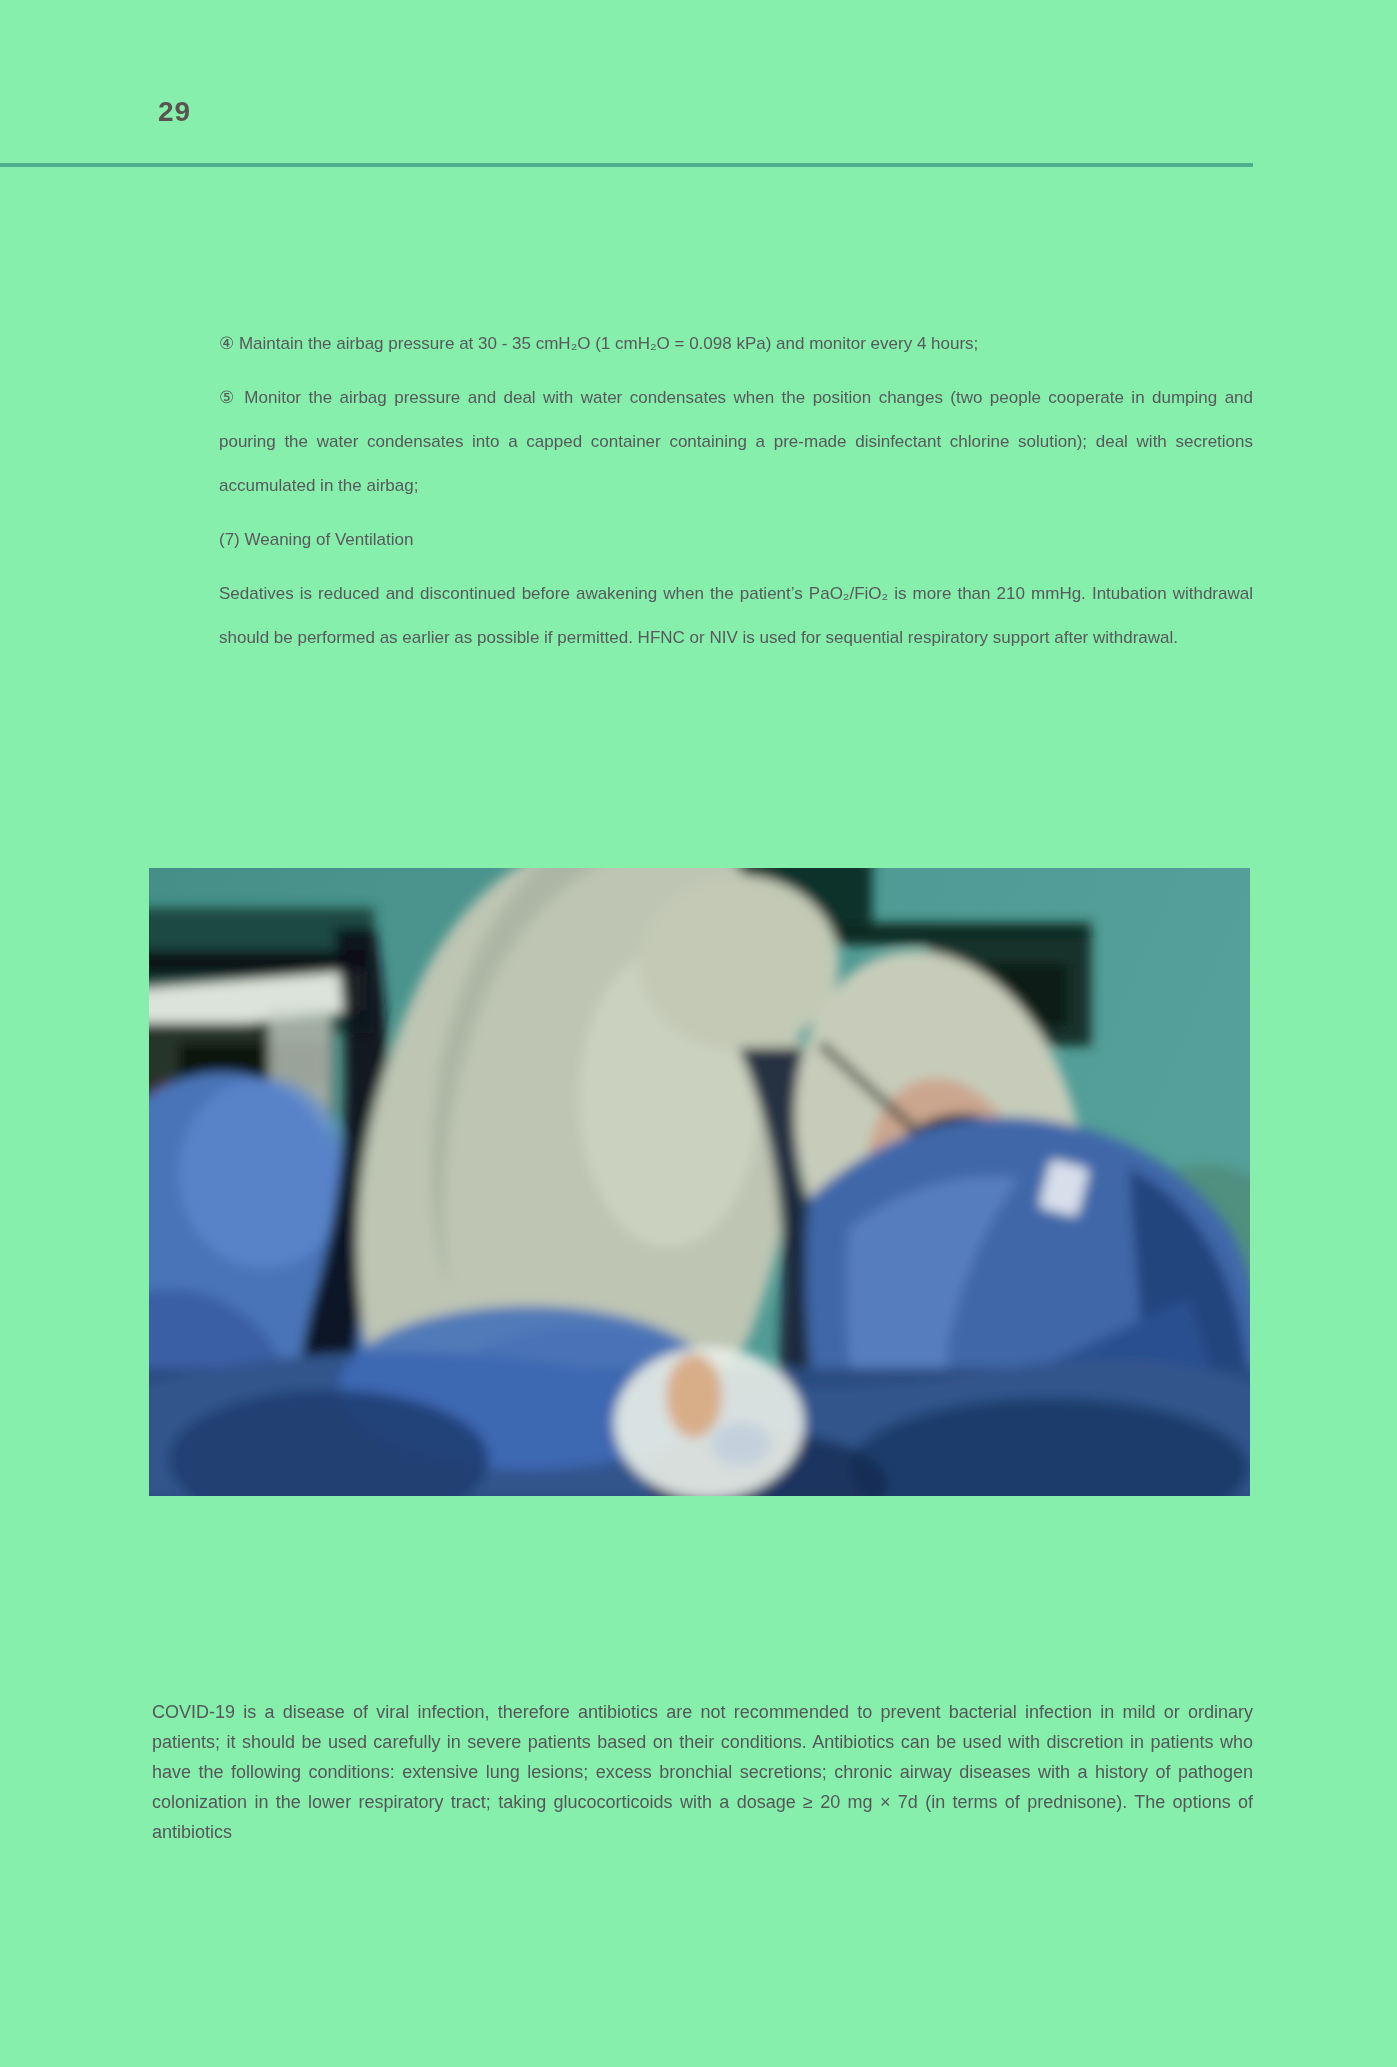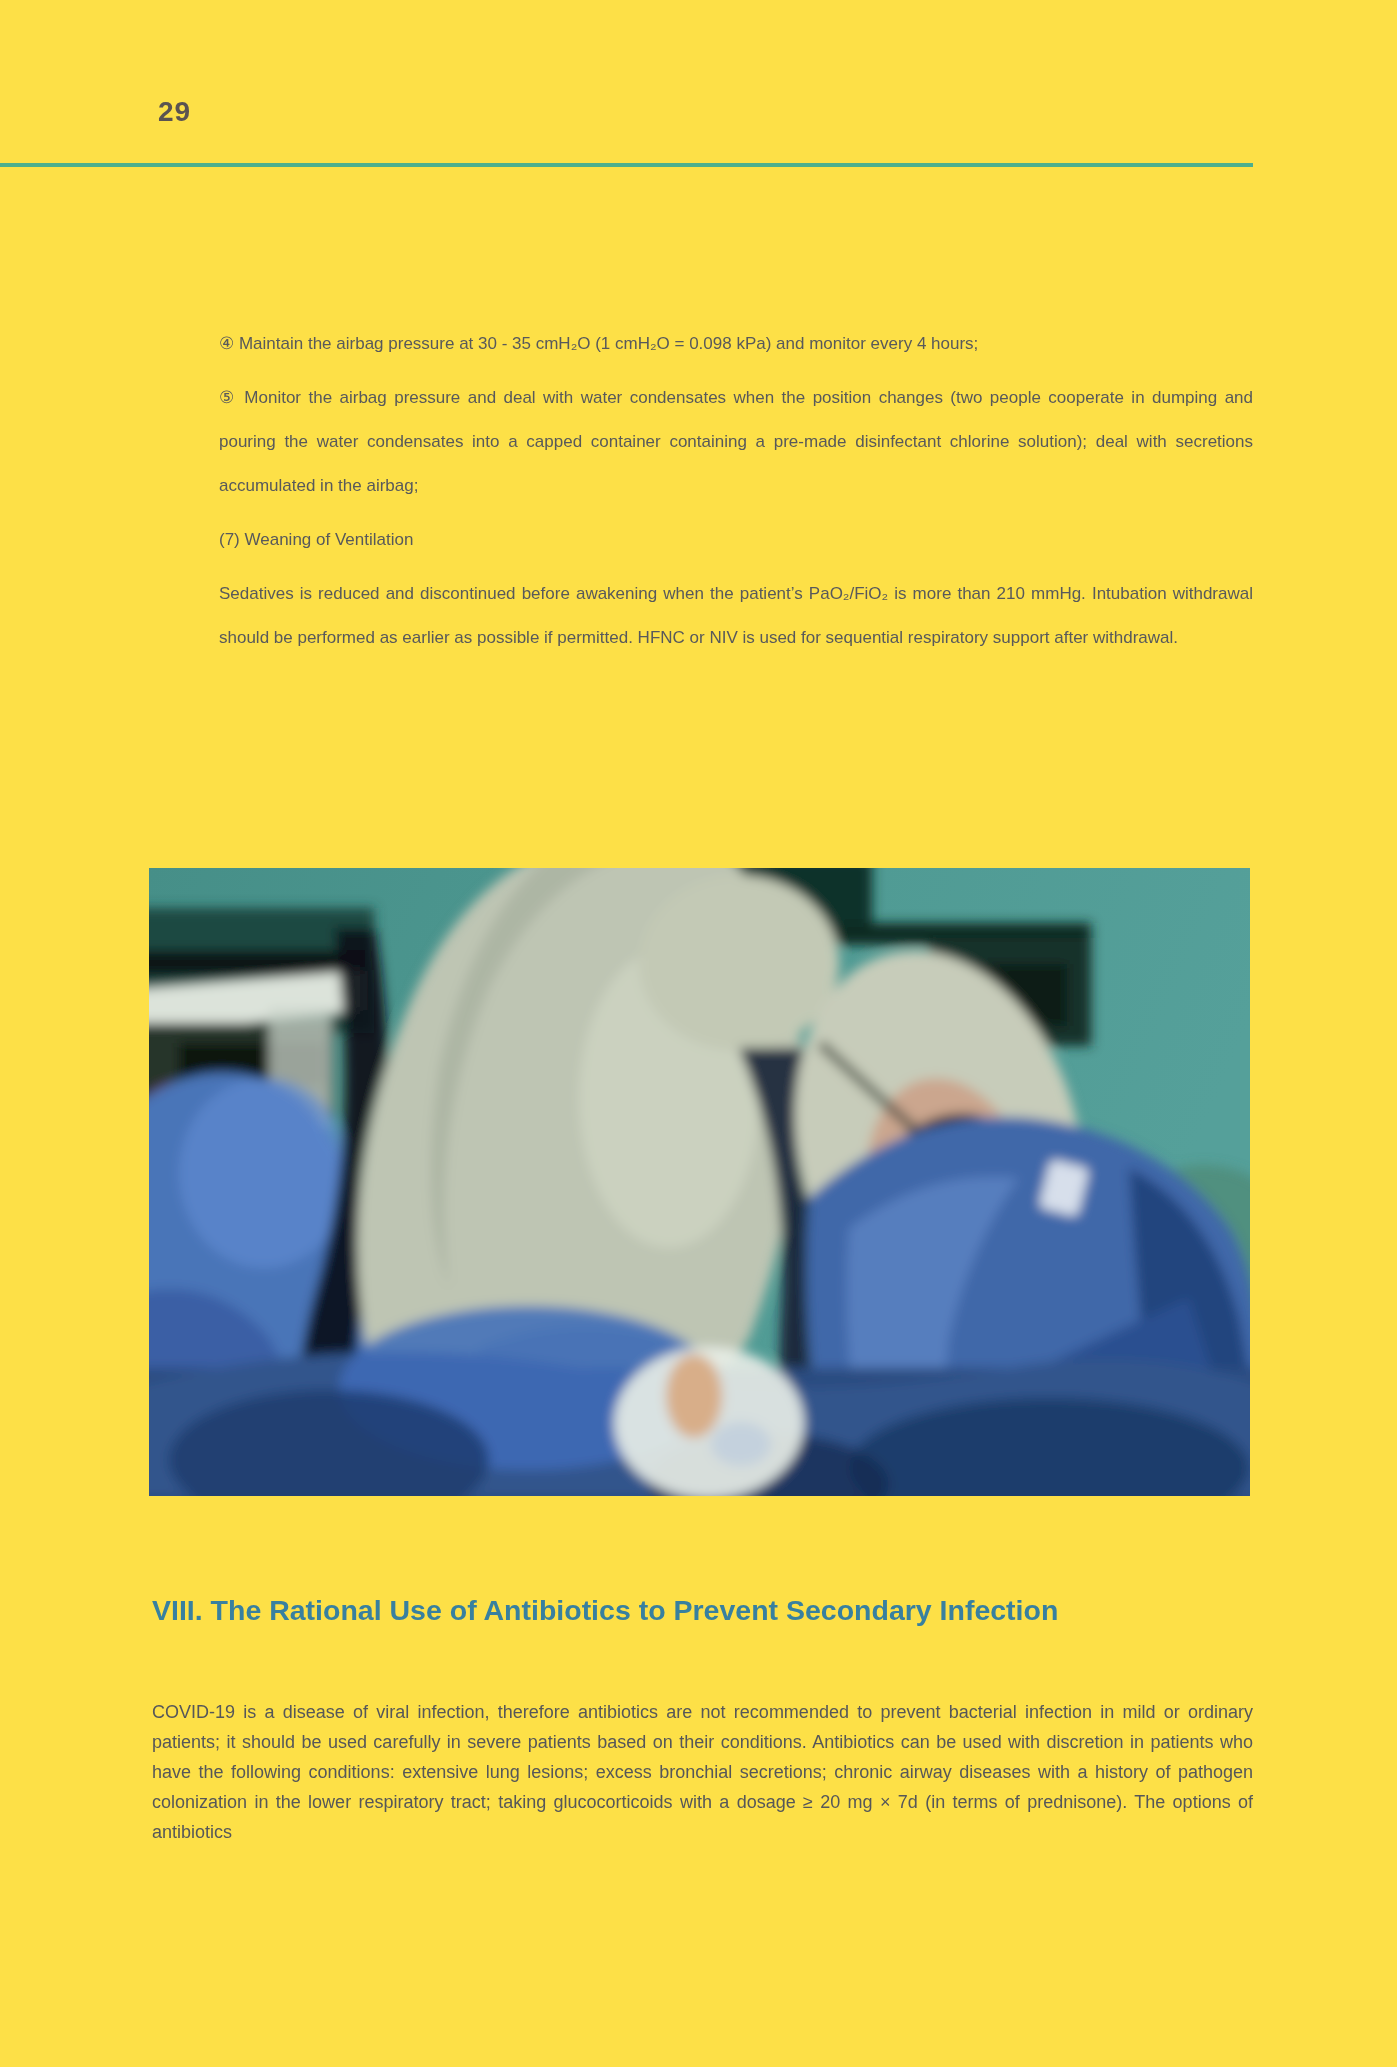--- a/index.html
+++ b/index.html
@@ -1,17 +1,17 @@
 <!DOCTYPE html>
 <html><head>
 <meta charset="utf-8">
 <style>
   html,body { margin:0; padding:0; background:#ffffff; }
   .page {
-    position:relative; width:1397px; height:2067px; background:#fde047;
+    position:relative; width:1397px; height:2067px; background:#86efac;
     font-family:"Liberation Sans", sans-serif; overflow:hidden;
   }
   .header { position:absolute; top:96px; left:158px; width:1095px; height:36px; }
   .page-num {
     position:absolute; left:0; top:0; font-size:28px; font-weight:700;
     color:#5b5351; letter-spacing:1px;
   }
   .book-title {
     position:absolute; right:0; top:6px; font-size:22px; font-weight:700;
     color:#6e6f71;
@@ -126,17 +126,16 @@
         <ellipse cx="900" cy="600" rx="200" ry="70" fill="#1c3864" opacity="0.8"></ellipse>
         <ellipse cx="620" cy="616" rx="120" ry="50" fill="#16294d" opacity="0.7"></ellipse>
 
         <ellipse cx="560" cy="555" rx="95" ry="76" fill="#e7ede6" opacity="0.92"></ellipse>
         <ellipse cx="545" cy="528" rx="28" ry="42" fill="#d8ae89"></ellipse>
         <ellipse cx="592" cy="576" rx="30" ry="22" fill="#c2cfdd" opacity="0.9"></ellipse>
       </g>
     </svg>
   </figure>
 
-  <h2 class="section-heading">VIII. The Rational Use of Antibiotics to Prevent Secondary Infection</h2>
 
   <p class="bottom-para j">COVID-19 is a disease of viral infection, therefore antibiotics are not recommended to prevent bacterial infection in mild or ordinary patients; it should be used carefully in severe patients based on their conditions. Antibiotics can be used with discretion in patients who have the following conditions: extensive lung lesions; excess bronchial secretions; chronic airway diseases with a history of pathogen colonization in the lower respiratory tract; taking glucocorticoids with a dosage ≥ 20 mg × 7d (in terms of prednisone). The options of antibiotics</p>
 
 </div>
 
 </body></html>

